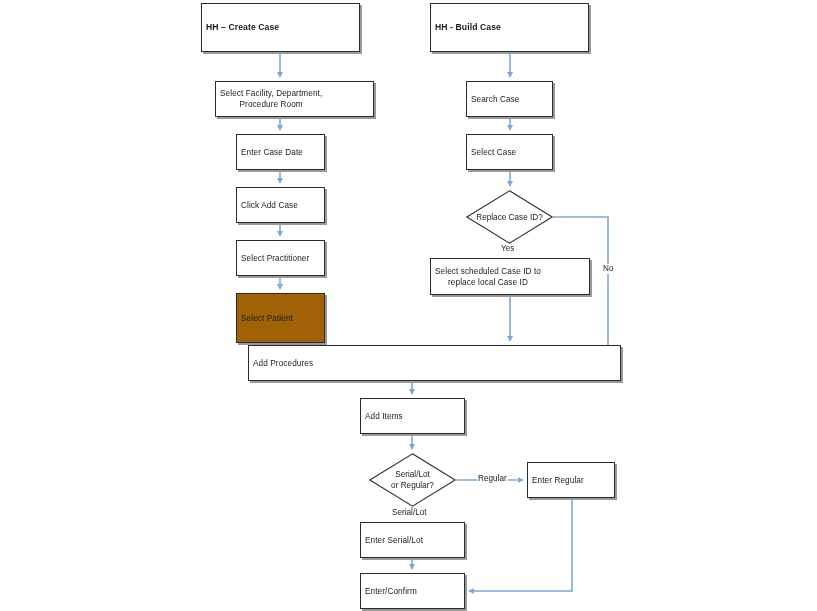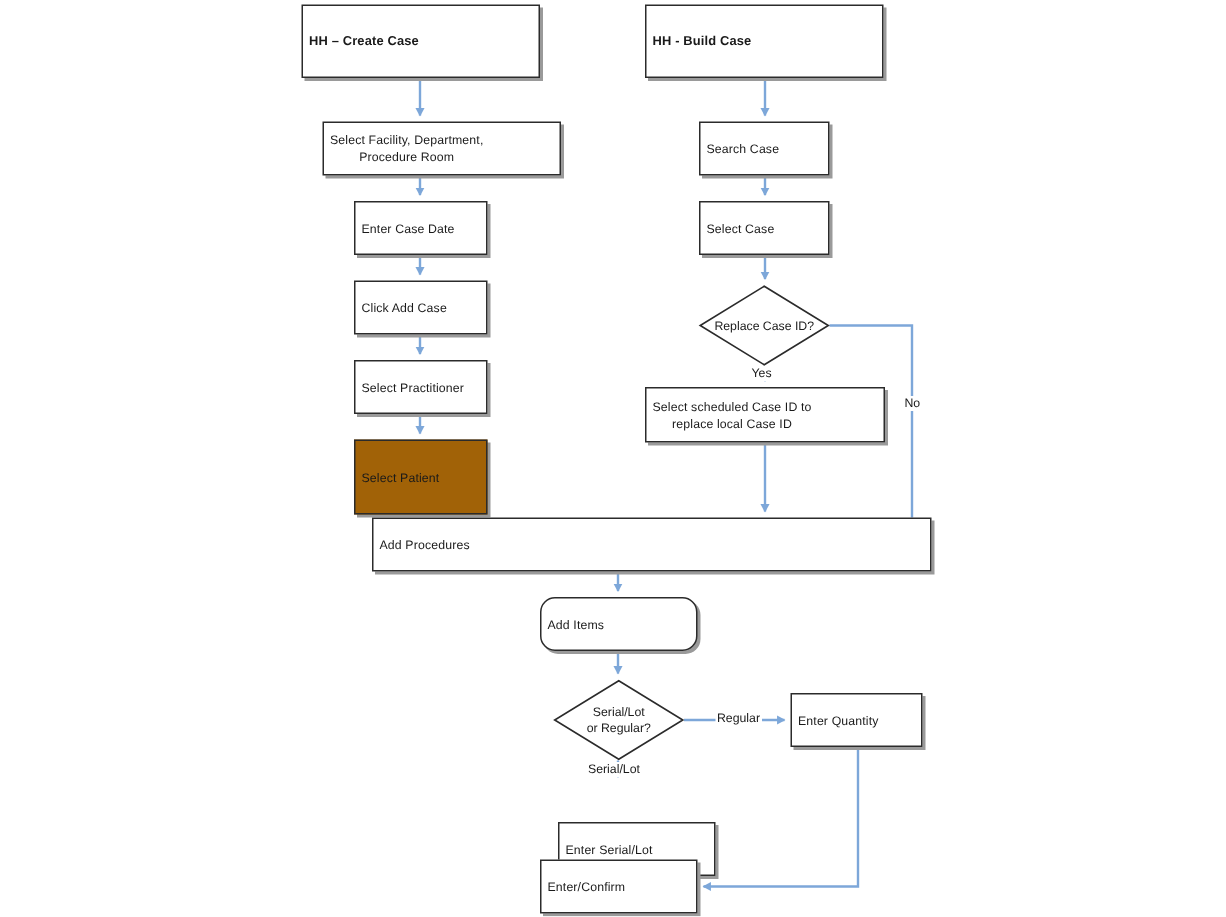--- a/index.html
+++ b/index.html
@@ -161,34 +161,34 @@
       <div class="node" style="left: 430px; top: 258px; width: 160px; height: 37px; border-color: rgb(43, 43, 43); background: rgb(255, 255, 255); color: rgb(26, 26, 26); box-shadow: rgb(154, 154, 154) 2px 2px 0px 0px;">
         <span class="txt">Select scheduled Case ID to
 replace local Case ID</span>
       </div>
       <div class="node" style="left: 236px; top: 293px; width: 89px; height: 50px; border-color: rgb(43, 43, 43); background: #a16207; color: rgb(26, 26, 26); box-shadow: rgb(154, 154, 154) 2px 2px 0px 0px;">
         <span class="txt">Select Patient</span>
       </div>
       <div class="node" style="left: 236px; top: 345px; width: 373px; height: 36px; border-color: rgb(43, 43, 43); background: rgb(255, 255, 255); color: rgb(26, 26, 26); box-shadow: rgb(154, 154, 154) 2px 2px 0px 0px; margin-left: 12px;">
         <span class="txt">Add Procedures</span>
       </div>
-      <div class="node" style="left: 360px; top: 398px; width: 105px; height: 36px; border-color: rgb(43, 43, 43); background: rgb(255, 255, 255); color: rgb(26, 26, 26); box-shadow: rgb(154, 154, 154) 2px 2px 0px 0px; border-radius: 10px;">
+      <div class="node" style="left: 360px; top: 398px; width: 105px; height: 36px; border-color: rgb(43, 43, 43); background: rgb(255, 255, 255); color: rgb(26, 26, 26); box-shadow: rgb(154, 154, 154) 2px 2px 0px 0px;">
         <span class="txt">Add Items</span>
       </div>
       <div class="decision" style="left: 369px; top: 453px; width: 87px; height: 54px;">
         <svg width="87" height="54" viewBox="0 0 87 54">
           <polygon points="43.5,0.8 86.2,27 43.5,53.2 0.8,27" fill="#ffffff" stroke="#2b2b2b" stroke-width="1.1"></polygon>
         </svg>
         <div class="dlabel">Serial/Lot
 or Regular?</div>
       </div>
       <div class="node" style="left: 527px; top: 462px; width: 88px; height: 36px; border-color: rgb(43, 43, 43); background: rgb(255, 255, 255); color: rgb(26, 26, 26); box-shadow: rgb(154, 154, 154) 2px 2px 0px 0px;">
-        <span class="txt">Enter Quantity</span>
+        <span class="txt">Enter Regular</span>
       </div>
-      <div class="node" style="left: 360px; top: 548px; width: 105px; height: 36px; border-color: rgb(43, 43, 43); background: rgb(255, 255, 255); color: rgb(26, 26, 26); box-shadow: rgb(154, 154, 154) 2px 2px 0px 0px; margin-left: 12px;">
+      <div class="node" style="left: 360px; top: 522px; width: 105px; height: 36px; border-color: rgb(43, 43, 43); background: rgb(255, 255, 255); color: rgb(26, 26, 26); box-shadow: rgb(154, 154, 154) 2px 2px 0px 0px;">
         <span class="txt">Enter Serial/Lot</span>
       </div>
       <div class="node" style="left: 360px; top: 573px; width: 105px; height: 36px; border-color: rgb(43, 43, 43); background: rgb(255, 255, 255); color: rgb(26, 26, 26); box-shadow: rgb(154, 154, 154) 2px 2px 0px 0px;">
         <span class="txt">Enter/Confirm</span>
       </div>
     </div>
   <div id="labels-layer">
       <div class="edge-label" style="left: 500px; top: 244px; color: rgb(26, 26, 26);">Yes</div>
       <div class="edge-label" style="left: 602px; top: 264px; color: rgb(26, 26, 26);">No</div>
       <div class="edge-label" style="left: 477px; top: 474px; color: rgb(26, 26, 26);">Regular</div>

